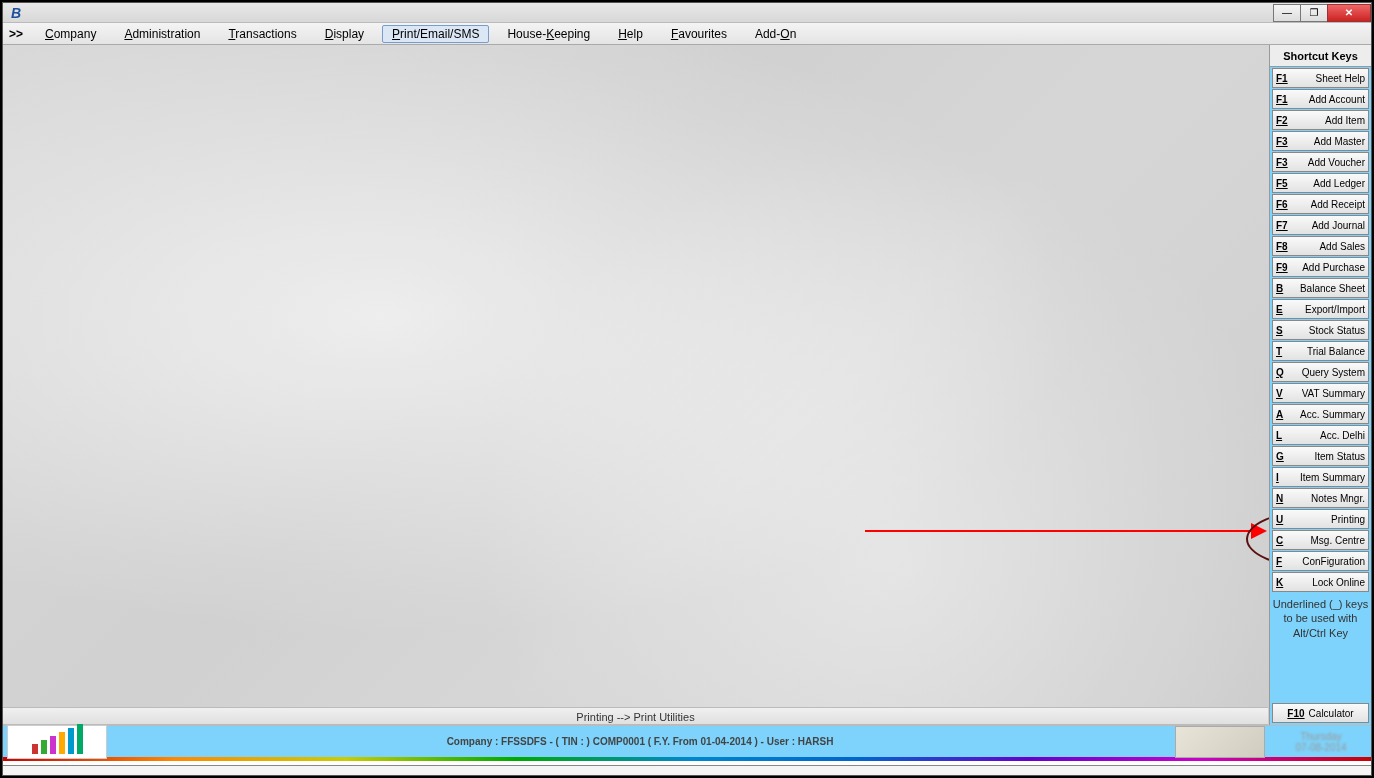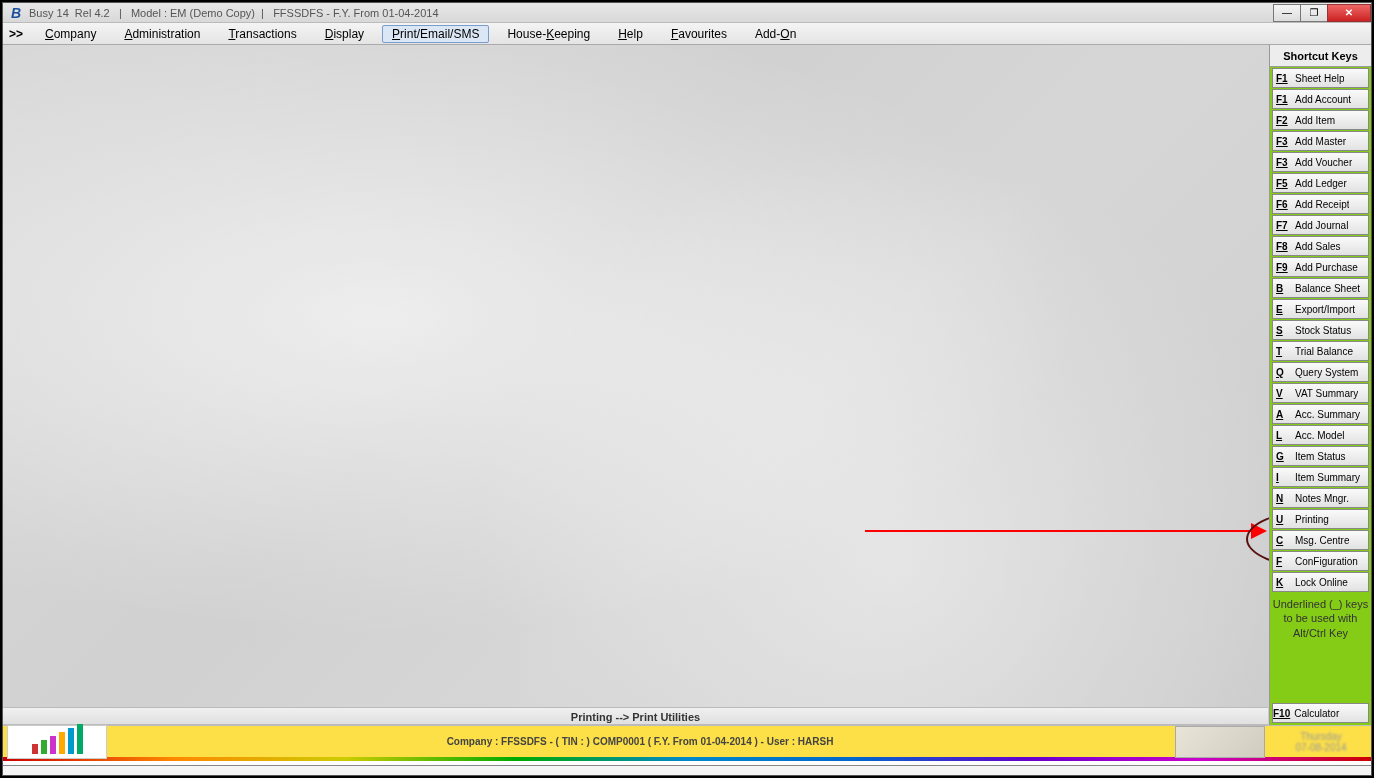--- a/index.html
+++ b/index.html
@@ -28,54 +28,53 @@
   radial-gradient(ellipse at 30% 40%, rgba(255,255,255,0.7), rgba(200,200,200,0.2) 55%),
   radial-gradient(circle at 70% 75%, rgba(255,255,255,0.6), rgba(190,190,190,0.15) 40%),
   linear-gradient(135deg,#e9e9e9,#dcdcdc 40%,#e6e6e6 60%,#d6d6d6);
   filter:contrast(95%);
 }
 .arrow-line { position:absolute; top:485px; left:862px; width:396px; height:2px; background:#ff0000; z-index:5; }
 .arrow-head { position:absolute; top:478px; left:1248px; width:0; height:0; border-top:8px solid transparent; border-bottom:8px solid transparent; border-left:16px solid #ff0000; z-index:5; }
 .highlight-ring { position:absolute; top:465px; right:-112px; width:135px; height:58px; border:2px solid #5b1010; border-radius:50%/50%; z-index:6; pointer-events:none; }
 
 
-.shortcut-panel { width:102px; background:#84cc16; border-left:1px solid #999; display:flex; flex-direction:column; position:relative; }
+.shortcut-panel { width:102px; background:#7dd3fc; border-left:1px solid #999; display:flex; flex-direction:column; position:relative; }
 .shortcut-header { height:22px; line-height:22px; text-align:center; font-size:11px; font-weight:bold; border-bottom:1px solid #999; background:#ededed; }
-.shortcut-btn { height:20px; margin:1px 2px; border:1px solid #888; background:linear-gradient(#fafafa,#e2e2e2); display:flex; align-items:center; font-size:10px; cursor:pointer; padding:0 3px; }
+.shortcut-btn { height:20px; margin:1px 2px; border:1px solid #888; background:linear-gradient(#fafafa,#e2e2e2); display:flex; align-items:center; font-size:10px; cursor:pointer; padding:0 3px;justify-content:space-between; }
 .shortcut-btn .key { font-weight:bold; text-decoration:underline; min-width:16px; }
 .shortcut-btn .lbl { margin-left:3px; white-space:nowrap; overflow:hidden; }
 .shortcut-note { font-size:11px; text-align:center; color:#333; margin-top:4px; line-height:1.3; }
-.shortcut-footer { margin-top:auto; height:20px; margin:2px; border:1px solid #888; background:linear-gradient(#fafafa,#e2e2e2); display:flex; align-items:center; justify-content:flex-start; font-size:10px; cursor:pointer; }
+.shortcut-footer { margin-top:auto; height:20px; margin:2px; border:1px solid #888; background:linear-gradient(#fafafa,#e2e2e2); display:flex; align-items:center; justify-content:center; font-size:10px; cursor:pointer; }
 .shortcut-footer .key { font-weight:bold; text-decoration:underline; margin-right:4px; }
 
 
-.breadcrumb { position:absolute; bottom:50px; left:0; right:103px; height:18px; background:linear-gradient(#f0f0f0,#e0e0e0); border-top:1px solid #bbb; border-bottom:1px solid #bbb; text-align:center; font-size:11px; font-weight:bold; line-height:18px; color:#333; }
+.breadcrumb { position:absolute; bottom:50px; left:0; right:103px; height:18px; background:linear-gradient(#f0f0f0,#e0e0e0); border-top:1px solid #bbb; border-bottom:1px solid #bbb; text-align:center; font-size:11px; font-weight:normal; line-height:18px; color:#333; }
 
 
 .footer { position:absolute; bottom:0; left:0; right:0; height:50px; }
-.footer-info { height:32px; background:#fde047; display:flex; align-items:center; border-top:1px solid #bbb; }
+.footer-info { height:32px; background:#7dd3fc; display:flex; align-items:center; border-top:1px solid #bbb; }
 .footer-chart { width:100px; height:34px; border:1px solid #ccc; margin:1px 4px; background:#fff; display:flex; align-items:flex-end; justify-content:center; gap:3px; padding:2px 2px 4px; }
 .footer-chart .bar { width:6px; }
 .footer-center { flex:1; text-align:center; font-size:10px; color:#666; line-height:1.4; }
 .footer-center b { color:#444; }
 .footer-stamp { width:90px; height:32px; border:1px solid #aaa; margin:1px 6px; background:linear-gradient(135deg,#e8e4d8,#d0ccc0); position:relative; overflow:hidden; }
 .footer-date { width:100px; text-align:center; font-size:10px; color:#999; filter:blur(1px); }
 .rainbow { height:4px; background:linear-gradient(90deg,#c00,#f80,#cc0,#0a0,#08c,#06c,#60c,#c0c,#c00); }
 
 
 .bottomstrip { position:absolute; bottom:0; left:0; right:0; height:10px; background:#f5f5f5; border-top:1px solid #888; }
 </style>
 </head>
 <body>
 
 <div class="app">
 
   <div class="titlebar">
     <div class="appicon">B</div>
-    <div class="title">Busy 14  Rel 4.2   |   Model : EM (Demo Copy)  |   FFSSDFS - F.Y. From 01-04-2014</div>
     <div class="wincontrols">
       <div class="winbtn">—</div>
       <div class="winbtn">❐</div>
       <div class="winbtn close">✕</div>
     </div>
   </div>
 
   <div class="menubar">
     <span class="arrow">&gt;&gt;</span>
     <div id="menu-items" style="display: flex;">
@@ -164,21 +163,21 @@
           <div class="shortcut-btn">
             <span class="key">V</span>
             <span class="lbl">VAT Summary</span>
           </div>
           <div class="shortcut-btn">
             <span class="key">A</span>
             <span class="lbl">Acc. Summary</span>
           </div>
           <div class="shortcut-btn">
             <span class="key">L</span>
-            <span class="lbl">Acc. Model</span>
+            <span class="lbl">Acc. Delhi</span>
           </div>
           <div class="shortcut-btn">
             <span class="key">G</span>
             <span class="lbl">Item Status</span>
           </div>
           <div class="shortcut-btn">
             <span class="key">I</span>
             <span class="lbl">Item Summary</span>
           </div>
           <div class="shortcut-btn">

